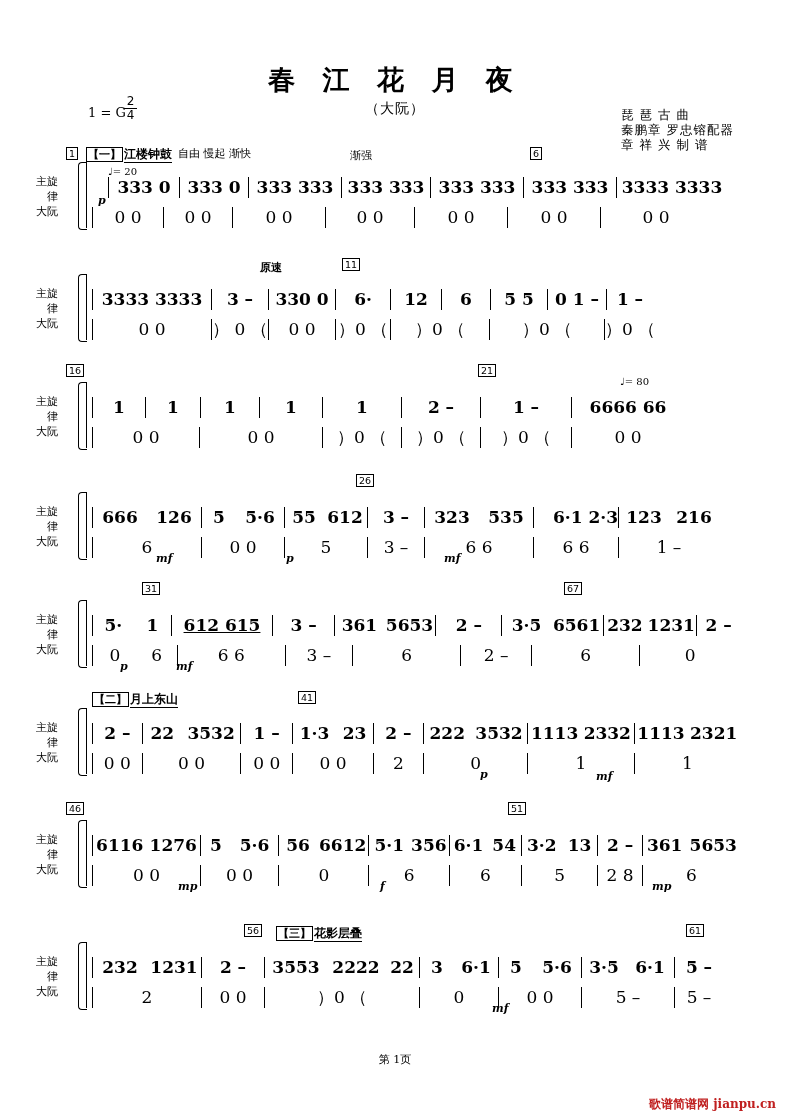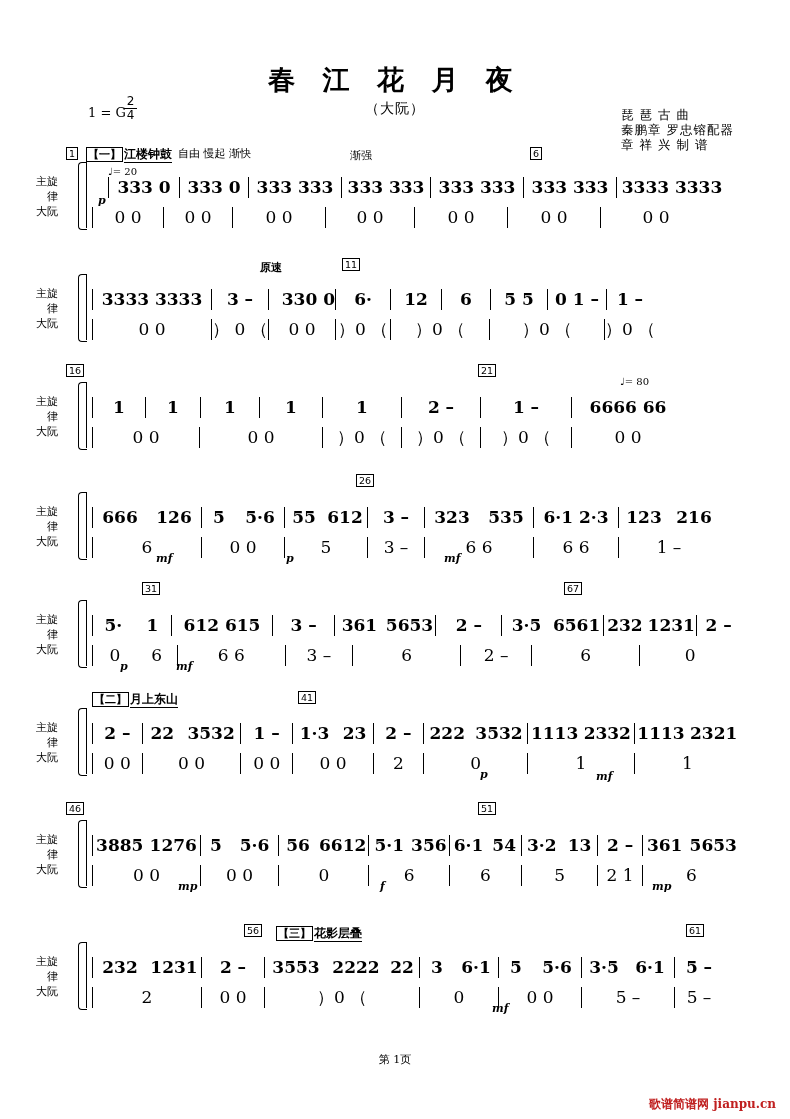--- a/index.html
+++ b/index.html
@@ -173,21 +173,21 @@
     <div class="anno" style="top:-12px;left:200px;font-weight:bold;">原速</div>
     <div class="measnum" style="top:-14px;left:282px;">11</div>
 
     <div class="sysname" style="top:14px;">主旋律</div>
     <div class="staffrow" style="top:14px;">
       <span class="barline"></span>
       <span class="cell" style="width:118px;text-align:center;">3333  3333</span>
       <span class="barline"></span>
       <span class="cell" style="width:56px;text-align:center;">3 –</span>
       <span class="barline"></span>
-      <span class="cell" style="width:66px;text-align:right;">330  0</span>
+      <span class="cell" style="width:66px;text-align:center;">330  0</span>
       <span class="barline"></span>
       <span class="cell" style="width:54px;text-align:center;">6·</span>
       <span class="barline"></span>
       <span class="cell" style="width:50px;text-align:center;">12</span>
       <span class="barline"></span>
       <span class="cell" style="width:48px;text-align:center;">6</span>
       <span class="barline"></span>
       <span class="cell" style="width:56px;text-align:center;">5 5</span>
       <span class="barline"></span>
       <span class="cell" style="width:58px;text-align:center;">0  1 –</span>
@@ -273,21 +273,21 @@
       <span class="cell" style="width:48px;text-align:center;">5·6</span>
       <span class="barline"></span>
       <span class="cell" style="width:38px;text-align:center;">55</span>
       <span class="cell" style="width:44px;text-align:center;">612</span>
       <span class="barline"></span>
       <span class="cell" style="width:56px;text-align:center;">3 –</span>
       <span class="barline"></span>
       <span class="cell" style="width:54px;text-align:center;">323</span>
       <span class="cell" style="width:54px;text-align:center;">535</span>
       <span class="barline"></span>
-      <span class="cell" style="width:84px;text-align:center;">6·1 2·3</span>
+      <span class="cell" style="width:84px;text-align:right;">6·1 2·3</span>
       <span class="barline"></span>
       <span class="cell" style="width:50px;text-align:center;">123</span>
       <span class="cell" style="width:50px;text-align:center;">216</span>
     </div>
 
     <div class="sysname" style="top:44px;">大阮</div>
     <div class="staffrow" style="top:44px;">
       <span class="barline"></span>
       <span class="cell" style="width:108px;text-align:center;font-weight:normal;">6</span>
       <span class="barline"></span>
@@ -313,21 +313,21 @@
     <div class="brace2" style="top:2px;height:66px;"></div>
     <div class="measnum" style="top:-16px;left:82px;">31</div>
     <div class="measnum" style="top:-16px;left:504px;">67</div>
 
     <div class="sysname" style="top:14px;">主旋律</div>
     <div class="staffrow" style="top:14px;">
       <span class="barline"></span>
       <span class="cell" style="width:44px;text-align:center;">5·</span>
       <span class="cell" style="width:40px;text-align:center;">1</span>
       <span class="barline"></span>
-      <span class="cell" style="width:108px;text-align:center;">612  615</span>
+      <span class="cell" style="width:108px;text-align:center;text-decoration:underline;">612  615</span>
       <span class="barline"></span>
       <span class="cell" style="width:66px;text-align:center;">3 –</span>
       <span class="barline"></span>
       <span class="cell" style="width:52px;text-align:center;">361</span>
       <span class="cell" style="width:56px;text-align:center;">5653</span>
       <span class="barline"></span>
       <span class="cell" style="width:70px;text-align:center;">2 –</span>
       <span class="barline"></span>
       <span class="cell" style="width:52px;text-align:center;">3·5</span>
       <span class="cell" style="width:56px;text-align:center;">6561</span>
@@ -413,26 +413,26 @@
       <span class="cell" style="width:108px;text-align:center;font-weight:normal;">1</span>
     </div>
     <div class="dyn" style="top:62px;left:420px;">p</div>
     <div class="dyn" style="top:64px;left:536px;">mf</div>
   </div>
 
   <div class="system" style="top:818px;height:70px;">
     <div class="brace" style="top:2px;height:66px;"></div>
     <div class="brace2" style="top:2px;height:66px;"></div>
     <div class="measnum" style="top:-16px;left:6px;">46</div>
-    <div class="measnum" style="top:-16px;left:418px;">51</div>
-
-    <div class="sysname" style="top:14px;">主旋律</div>
-    <div class="staffrow" style="top:14px;">
-      <span class="barline"></span>
-      <span class="cell" style="width:54px;text-align:center;">3885</span>
+    <div class="measnum" style="top:-16px;left:448px;">51</div>
+
+    <div class="sysname" style="top:14px;">主旋律</div>
+    <div class="staffrow" style="top:14px;">
+      <span class="barline"></span>
+      <span class="cell" style="width:54px;text-align:center;">6116</span>
       <span class="cell" style="width:54px;text-align:center;">1276</span>
       <span class="barline"></span>
       <span class="cell" style="width:30px;text-align:center;">5</span>
       <span class="cell" style="width:48px;text-align:center;">5·6</span>
       <span class="barline"></span>
       <span class="cell" style="width:38px;text-align:center;">56</span>
       <span class="cell" style="width:52px;text-align:center;">6612</span>
       <span class="barline"></span>
       <span class="cell" style="width:40px;text-align:center;">5·1</span>
       <span class="cell" style="width:40px;text-align:center;">356</span>
@@ -457,21 +457,21 @@
       <span class="cell" style="width:78px;text-align:center;font-weight:normal;">0   0</span>
       <span class="barline"></span>
       <span class="cell" style="width:90px;text-align:center;font-weight:normal;">0</span>
       <span class="barline"></span>
       <span class="cell" style="width:80px;text-align:center;font-weight:normal;">6</span>
       <span class="barline"></span>
       <span class="cell" style="width:72px;text-align:center;font-weight:normal;">6</span>
       <span class="barline"></span>
       <span class="cell" style="width:76px;text-align:center;font-weight:normal;">5</span>
       <span class="barline"></span>
-      <span class="cell" style="width:44px;text-align:center;font-weight:normal;">2 1</span>
+      <span class="cell" style="width:44px;text-align:center;font-weight:normal;">2 8</span>
       <span class="barline"></span>
       <span class="cell" style="width:98px;text-align:center;font-weight:normal;">6</span>
     </div>
     <div class="dyn" style="top:62px;left:118px;">mp</div>
     <div class="dyn" style="top:62px;left:320px;">f</div>
     <div class="dyn" style="top:62px;left:592px;">mp</div>
   </div>
 
   <div class="system" style="top:940px;height:70px;">
     <div class="brace" style="top:2px;height:66px;"></div>

